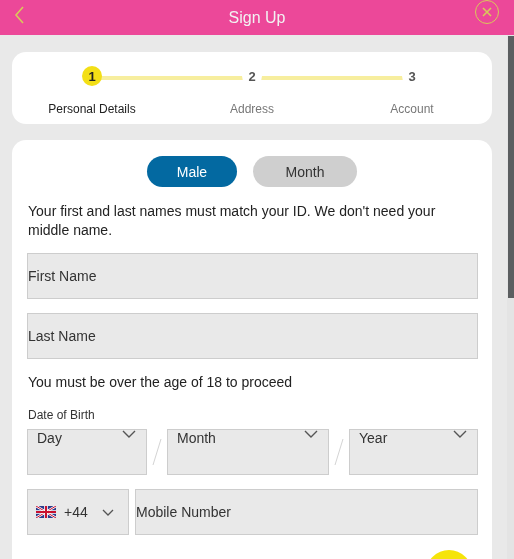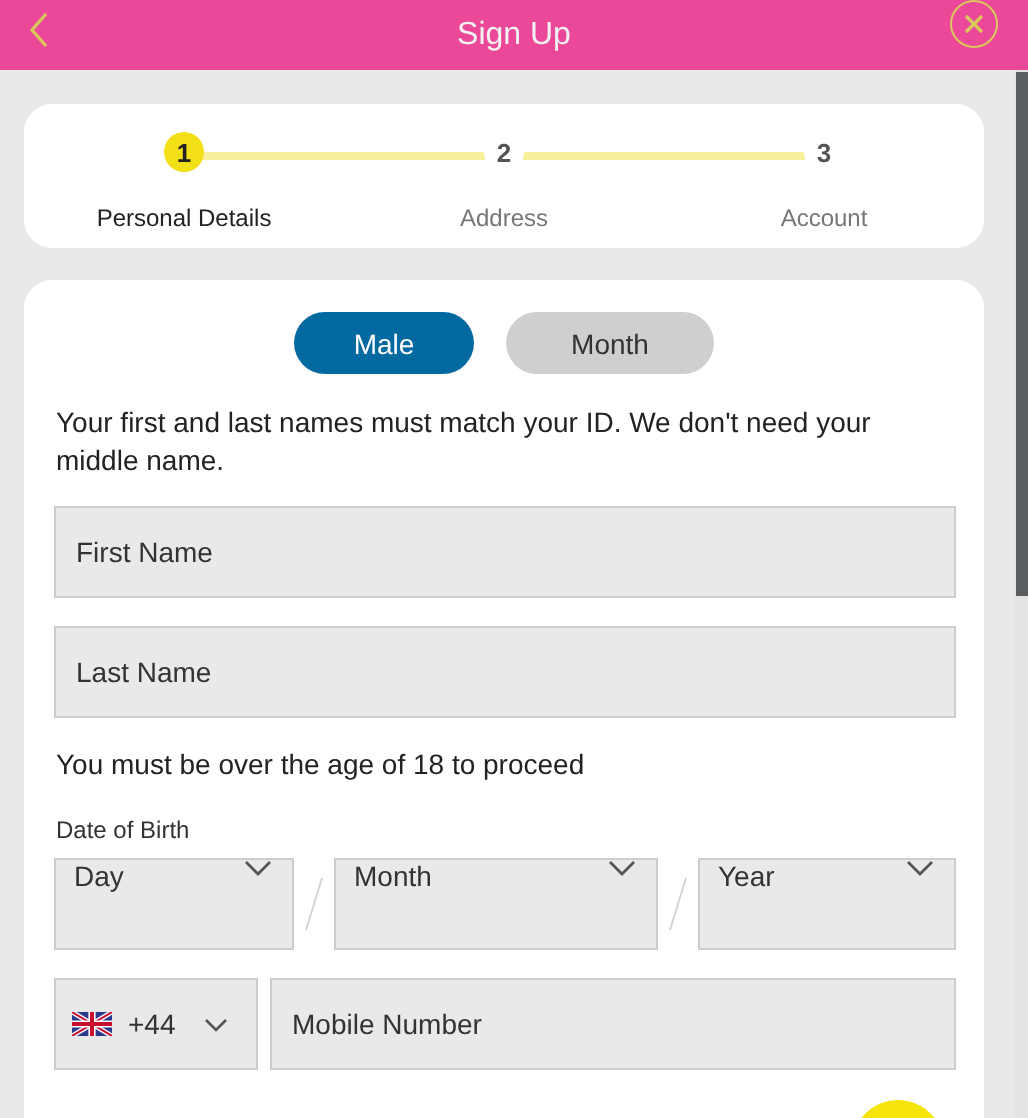--- a/index.html
+++ b/index.html
@@ -78,21 +78,21 @@
     .names-note { top: 62px; }
     .age-note { top: 233px; }
     .dob-label {
       position: absolute; left: 16px; top: 268px; font-size: 12px; color: #333;
     }
     .field {
       position: absolute; background: #e9e9e9; border: 1px solid #cdcdcd;
       display: flex; align-items: center; font-size: 14px; color: #333;
       font-family: inherit; cursor: text;
     }
-    .field .text { padding-left: 10px; }
+    .field .text { }
     .first-name { left: 15px; top: 113px; width: 451px; height: 46px; }
     .last-name { left: 15px; top: 173px; width: 451px; height: 46px; }
     .select {
       position: absolute; top: 289px; height: 46px; background: #e9e9e9;
       border: 1px solid #cdcdcd; display: flex; align-items: flex-start;
       justify-content: space-between; padding: 0 10px 0 9px;
       font-size: 14px; color: #333; cursor: pointer;
     }
     .sel-day { left: 15px; width: 120px; }
     .sel-month { left: 155px; width: 162px; }

